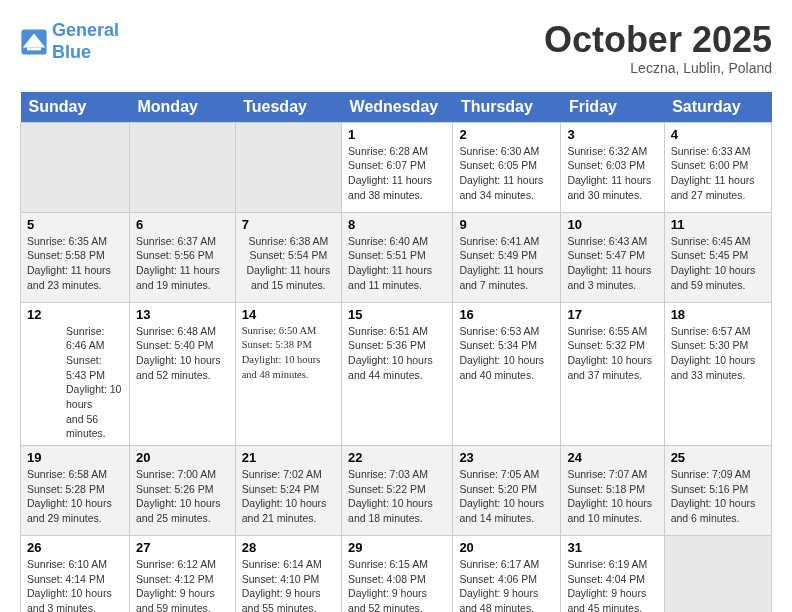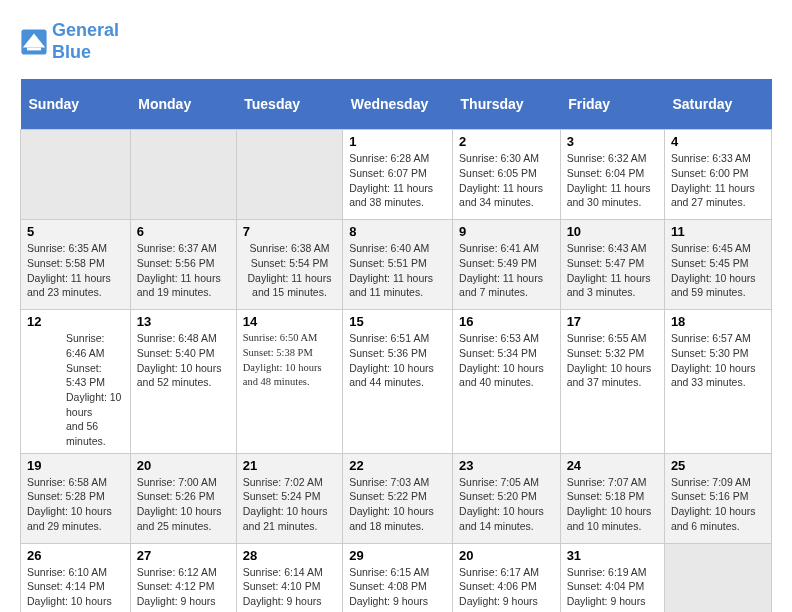--- a/index.html
+++ b/index.html
@@ -49,22 +49,22 @@
     }
     table {
       width: 100%;
       border-collapse: collapse;
       font-size: 11px;
     }
     thead th {
       background-color: #4472c4;
       color: white;
       text-align: left;
-      padding: 17px 8px;
-      font-size: 14px;
+      padding: 6px 8px;
+      font-size: 16px;
       font-weight: bold;
     }
     tbody td {
       border: 1px solid #ccc;
       vertical-align: top;
       padding: 4px 6px;
       width: 113px;
       height: 90px;
       background: #fff;
     }
@@ -93,20 +93,24 @@
   <div class="logo">
     <svg class="logo-icon" viewBox="0 0 40 40">
       <rect x="2" y="2" width="36" height="36" rx="4" fill="#4a90d9"></rect>
       <polygon points="20,8 36,28 4,28" fill="white"></polygon>
       <rect x="10" y="28" width="20" height="4" fill="white"></rect>
     </svg>
     <div class="logo-text">
       <div><span>General</span></div>
       <div><span style="color:#4a90d9">Blue</span></div>
     </div>
+  </div>
+  <div class="title-section">
+    <div class="month-title">October 2025</div>
+    <div class="location">Leczna, Lublin, Poland</div>
   </div>
 </div>
 
 <table>
   <thead>
     <tr>
       <th>Sunday</th>
       <th>Monday</th>
       <th>Tuesday</th>
       <th>Wednesday</th>
@@ -130,21 +134,21 @@
         <td>
           <span class="day-num">2</span>
           <div class="day-info" style="white-space: pre-line;">Sunrise: 6:30 AM
 Sunset: 6:05 PM
 Daylight: 11 hours
 and 34 minutes.</div>
         </td>
         <td>
           <span class="day-num">3</span>
           <div class="day-info" style="white-space: pre-line;">Sunrise: 6:32 AM
-Sunset: 6:04 PM
+Sunset: 6:03 PM
 Daylight: 11 hours
 and 30 minutes.</div>
         </td>
         <td>
           <span class="day-num">4</span>
           <div class="day-info" style="white-space: pre-line;">Sunrise: 6:33 AM
 Sunset: 6:00 PM
 Daylight: 11 hours
 and 27 minutes.</div>
         </td>

